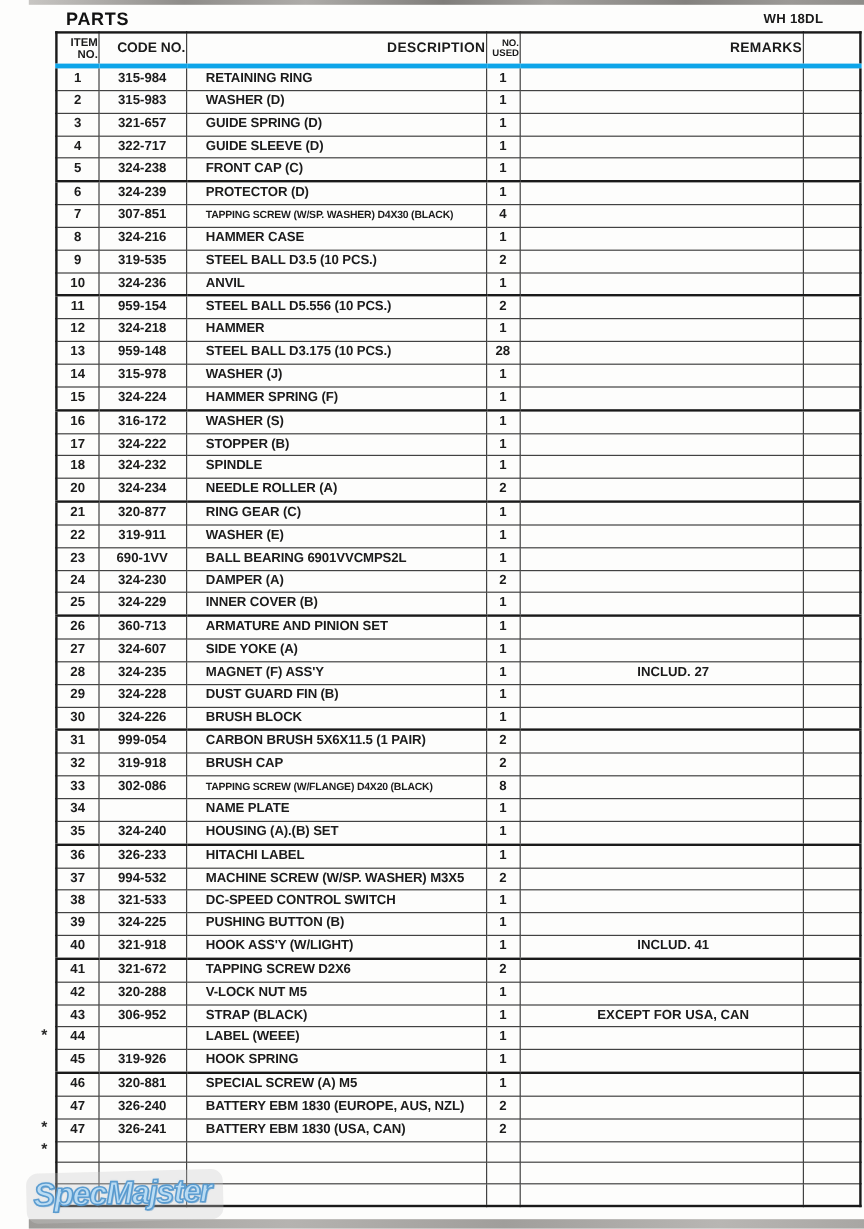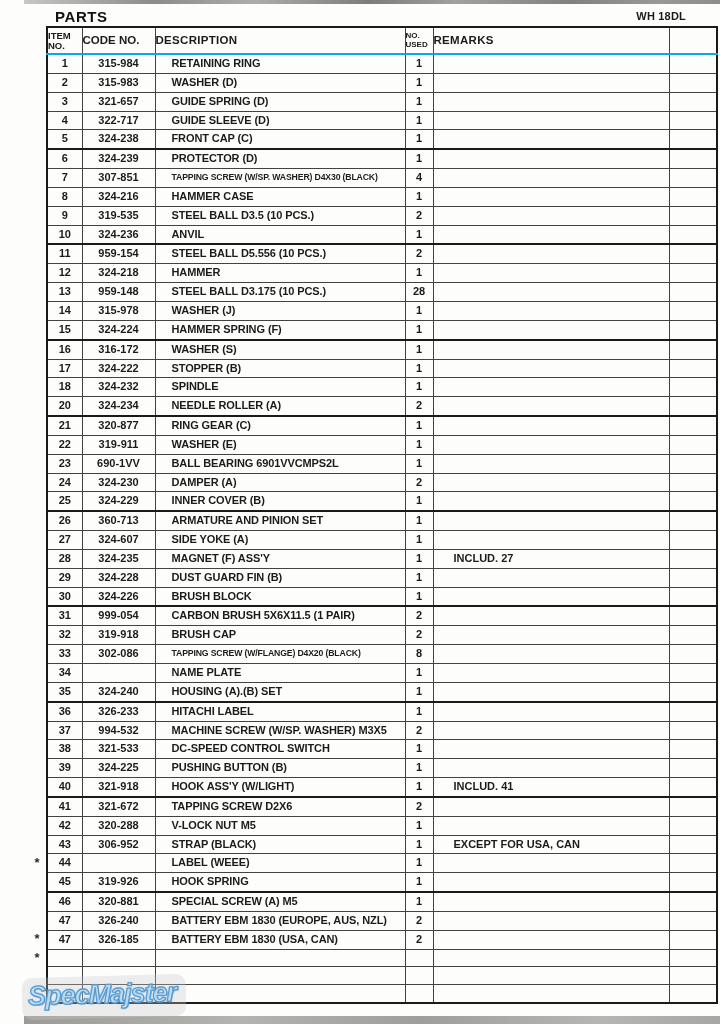--- a/index.html
+++ b/index.html
@@ -28,37 +28,37 @@
   .table-wrap{position:absolute;left:22px;top:26px;}
   table{
     border-collapse:collapse;table-layout:fixed;width:670px;
     border:2px solid #1a1a1a;
   }
   th,td{
     border:1px solid #424242;padding:0;overflow:hidden;white-space:nowrap;
     color:#1b1b1b;
   }
   thead th{
-    height:25px;border-bottom:2px solid #0ea5e9;
-    font-weight:700;text-align:left;vertical-align:middle;
+    height:25px;border-bottom:4px solid #0ea5e9;
+    font-weight:700;text-align:right;vertical-align:middle;
     white-space:pre-line;line-height:1.05;
   }
   th.item{font-size:9.5px;}
   th.code{font-size:11.5px;}
   th.desc{font-size:11.5px;letter-spacing:0.3px;}
   th.used{font-size:8px;}
   th.remarks{font-size:11.5px;letter-spacing:0.3px;}
   tbody td{
     height:17.85px;font-size:11px;font-weight:700;vertical-align:middle;
     line-height:17.8px;
   }
   td.item,td.code,td.used{text-align:center;}
   td.desc{text-align:left;padding-left:16px;letter-spacing:-0.1px;}
   td.desc.small{font-size:8.7px;letter-spacing:-0.15px;}
-  td.remarks{text-align:left;padding-left:20px;}
+  td.remarks{text-align:center;padding-left:20px;}
   tr.group-end td{border-bottom:2px solid #1a1a1a;}
   tr.empty td{height:16.7px;}
   .star{
     position:absolute;left:8px;width:10px;text-align:center;
     font-size:13px;font-weight:700;color:#2a2a2a;z-index:3;
   }
   .watermark{
     position:absolute;left:-2px;top:976px;z-index:5;
     font-size:27px;font-weight:700;font-style:italic;
     letter-spacing:-1px;transform:rotate(-1.5deg);
@@ -464,21 +464,21 @@
           <tr class="">
             <td class="item">47</td>
             <td class="code">326-240</td>
             <td class="desc">BATTERY EBM 1830 (EUROPE, AUS, NZL)</td>
             <td class="used">2</td>
             <td class="remarks"></td>
             <td class="extra"></td>
           </tr>
           <tr class="">
             <td class="item">47</td>
-            <td class="code">326-185</td>
+            <td class="code">326-241</td>
             <td class="desc">BATTERY EBM 1830 (USA, CAN)</td>
             <td class="used">2</td>
             <td class="remarks"></td>
             <td class="extra"></td>
           </tr>
           <tr class="empty">
             <td class="item"></td>
             <td class="code"></td>
             <td class="desc"></td>
             <td class="used"></td>

